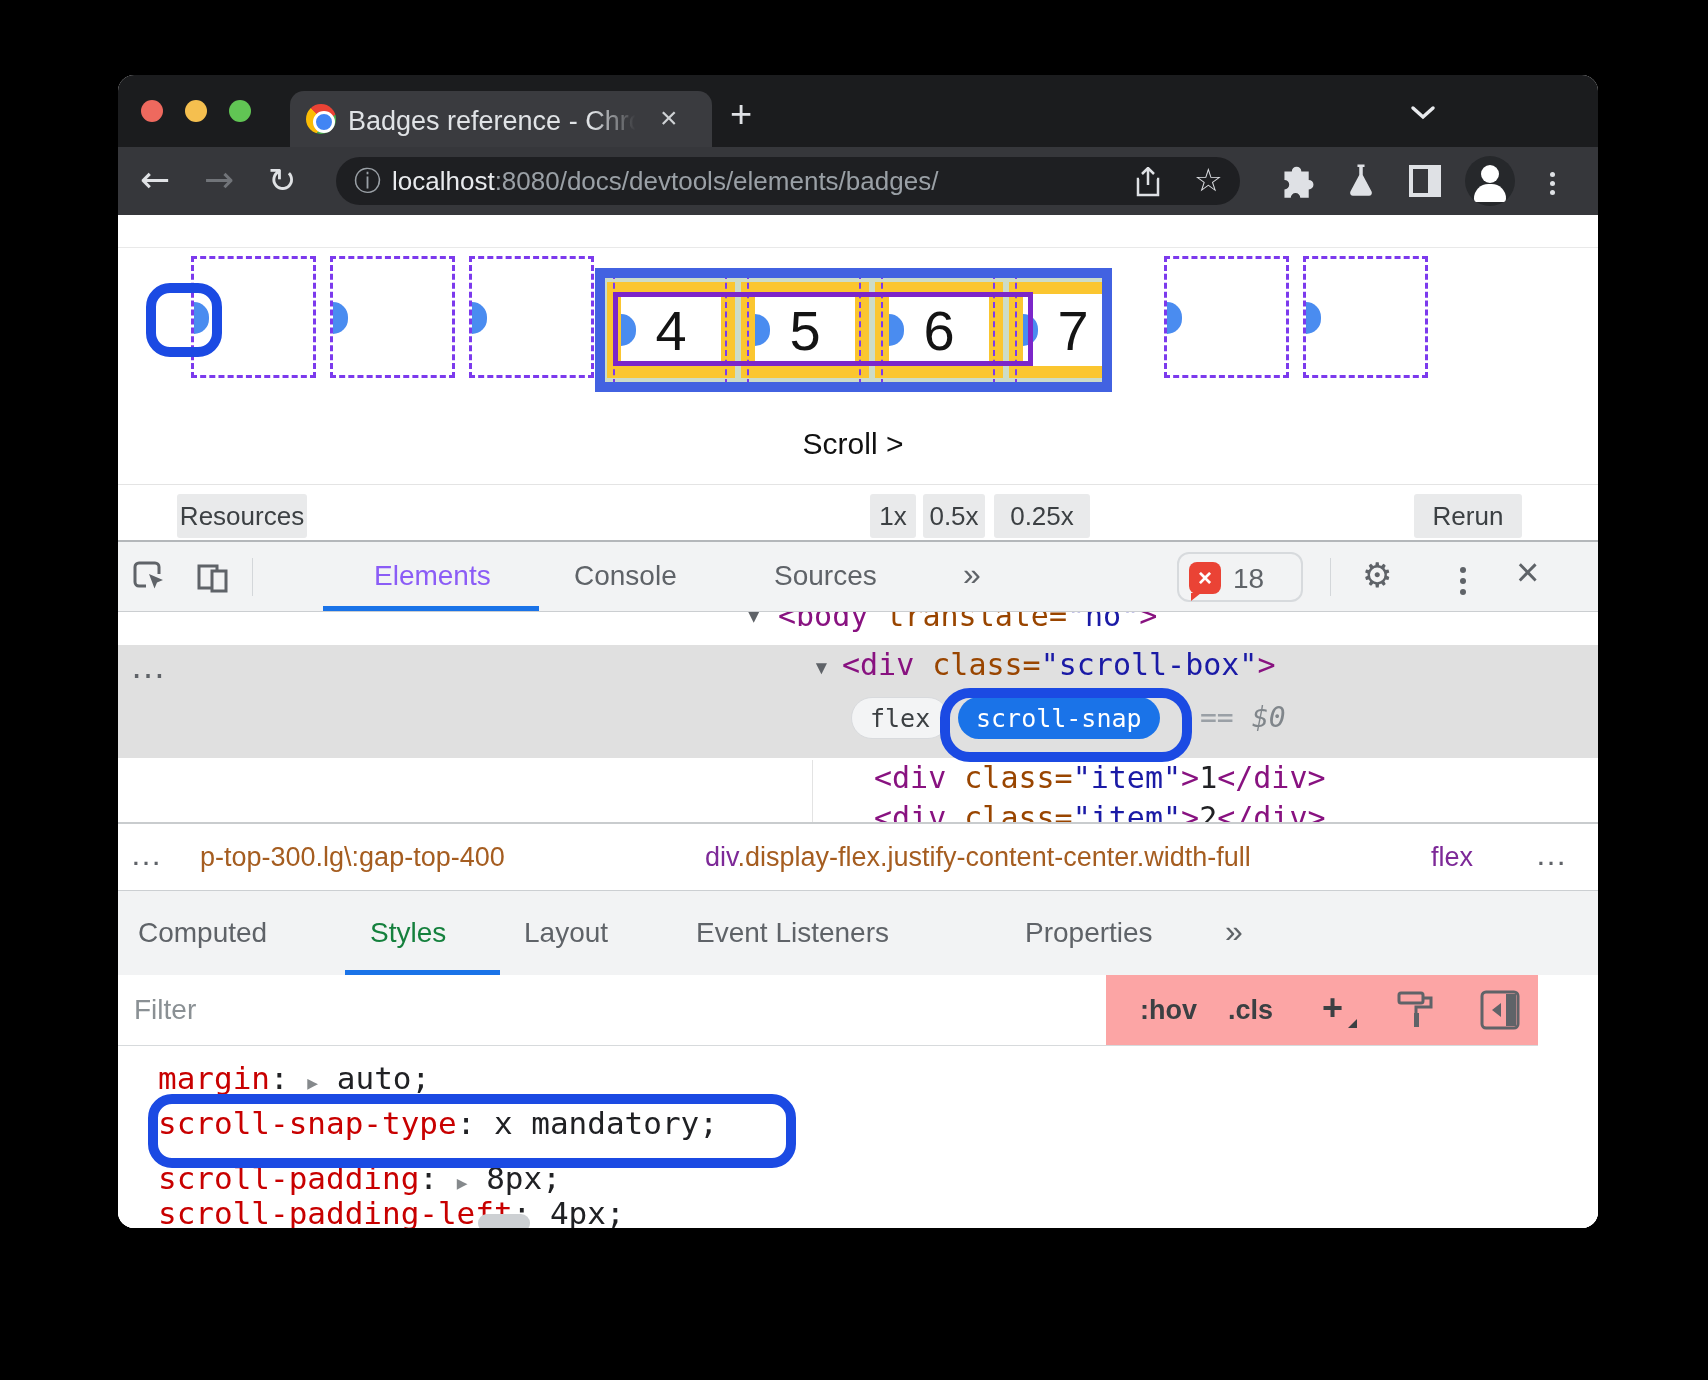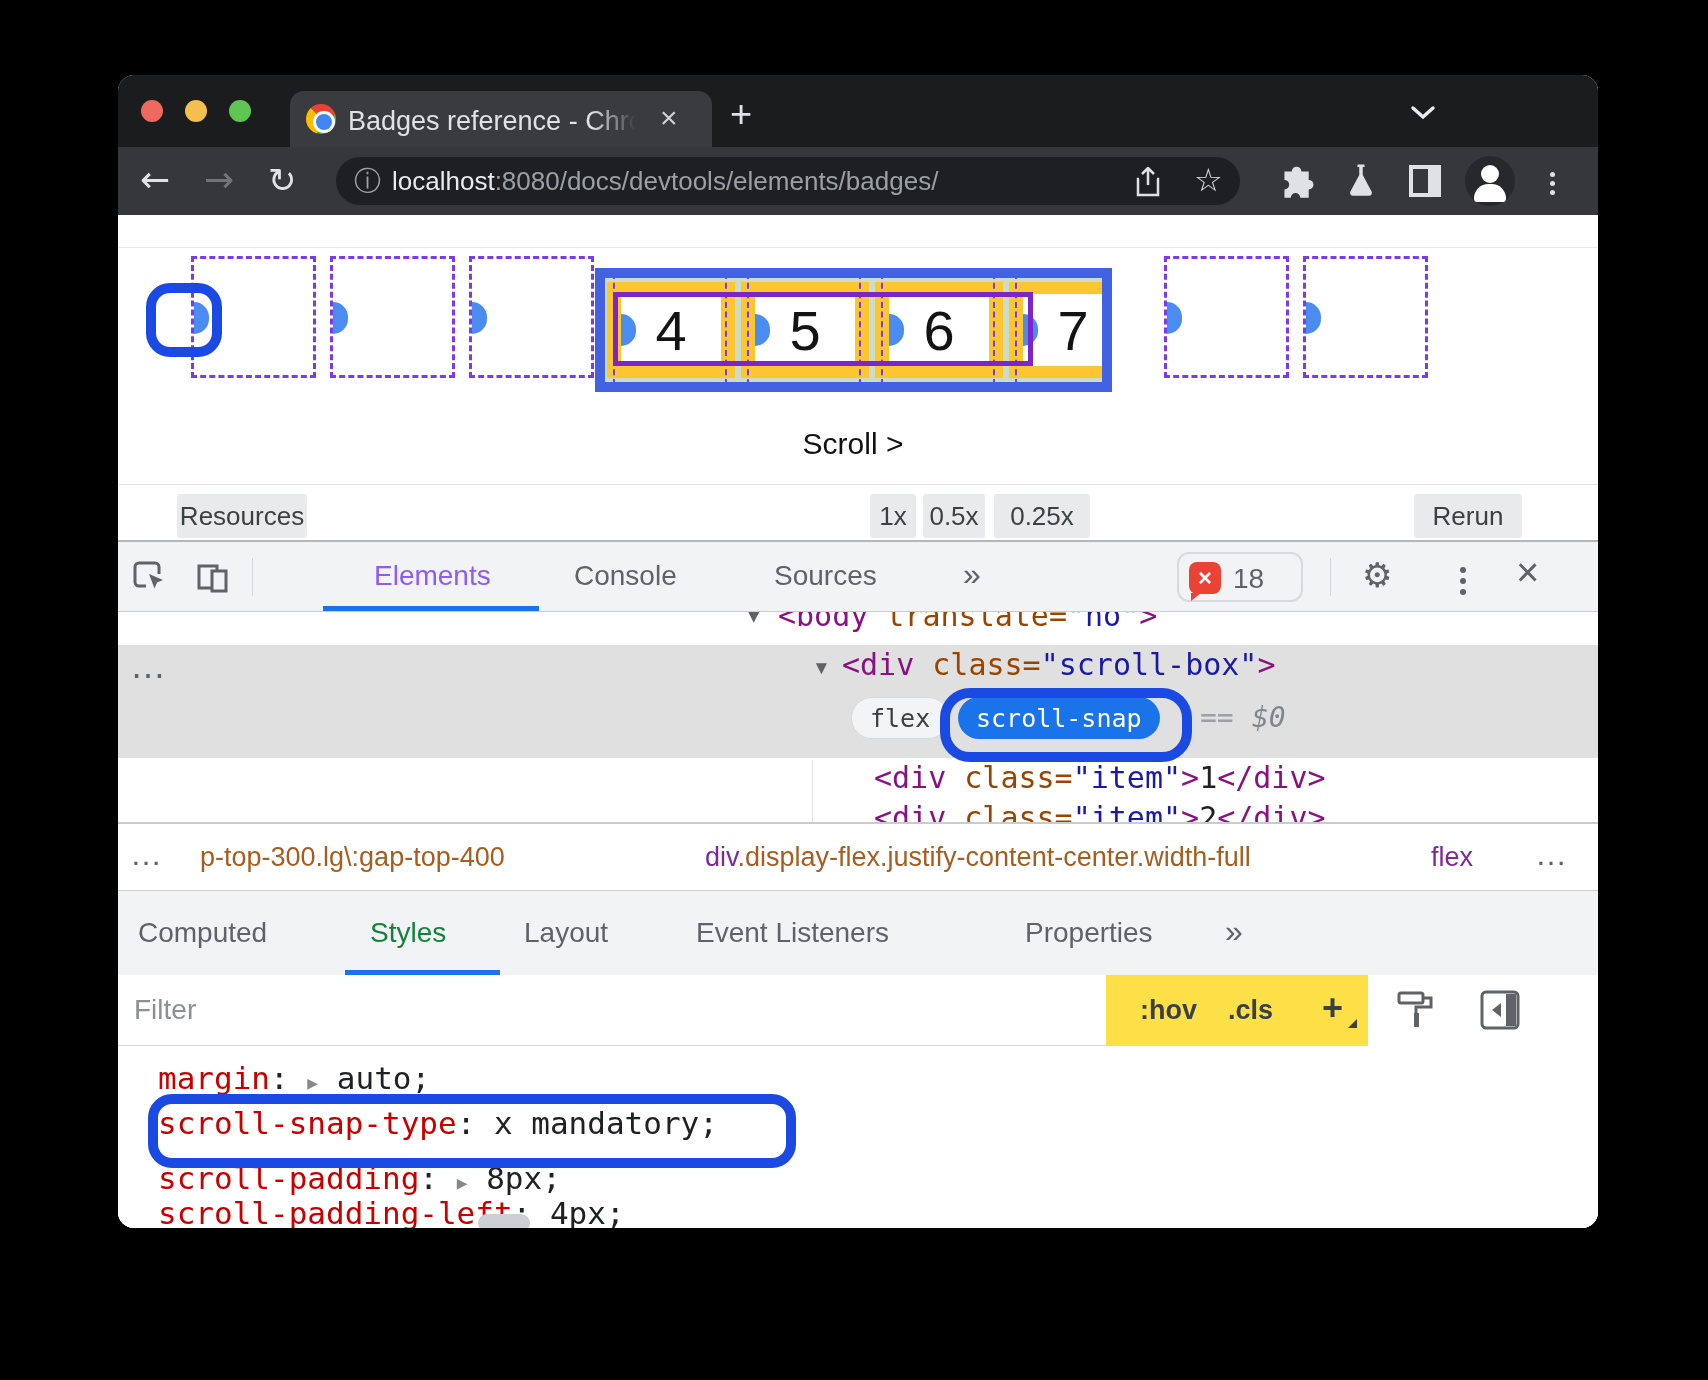--- a/index.html
+++ b/index.html
@@ -50,21 +50,21 @@
   .mono{font-family:"DejaVu Sans Mono",monospace;}
   .code{white-space:pre;font-family:"DejaVu Sans Mono",monospace;font-size:30px;}
   .tag{color:#881280;} .att{color:#994500;} .val{color:#1a1aa6;} .blk{color:#202124;}
   .domwrap{position:absolute;left:0;top:72px;width:1480px;height:210px;overflow:hidden;background:#fff;}
   .selrow{position:absolute;left:0;top:33px;width:1480px;height:113px;background:#e0e0e0;}
   .pill{position:absolute;height:42px;border-radius:21px;font-family:"DejaVu Sans Mono",monospace;font-size:25px;display:flex;align-items:center;padding:0 18px;}
   .treearrow{position:absolute;font-size:19px;color:#5f6368;}
   .crumbs{position:absolute;left:0;top:282px;width:1480px;height:68px;background:#fff;border-top:2px solid #c9ccce;font-size:27px;white-space:nowrap;}
   .sidetabs{position:absolute;left:0;top:350px;width:1480px;height:85px;background:#f2f3f4;border-top:1px solid #cccfd2;}
   .stab{position:absolute;top:26px;font-size:28px;color:#5f6368;}
-  .filterbar{position:absolute;left:0;top:435px;width:1250px;height:71px;background:#fde047;border-bottom:1px solid #d7dadc;}
+  .filterbar{position:absolute;left:0;top:435px;width:1420px;height:71px;background:#fca5a5;border-bottom:1px solid #d7dadc;}
   .filterinput{position:absolute;left:0;top:0;width:988px;height:70px;border:none;outline:none;background:#fff;font-size:28px;padding:0 0 0 16px;color:#202124;font-family:"Liberation Sans",sans-serif;}
   .filterinput::placeholder{color:#8a9094;}
   .fctrl{position:absolute;top:20px;font-size:27px;color:#3b4043;font-weight:bold;}
   .stylespane{position:absolute;left:0;top:506px;width:1480px;height:182px;background:#fff;overflow:hidden;}
   .sline{position:absolute;left:40px;white-space:pre;font-family:"DejaVu Sans Mono",monospace;font-size:31px;}
   .prop{color:#c80000;}
   .sarrow{color:#85898c;font-size:18px;}
   .underlineblue{position:absolute;height:5px;background:#1a73e8;bottom:0;}
   svg{display:block;}
 </style>

